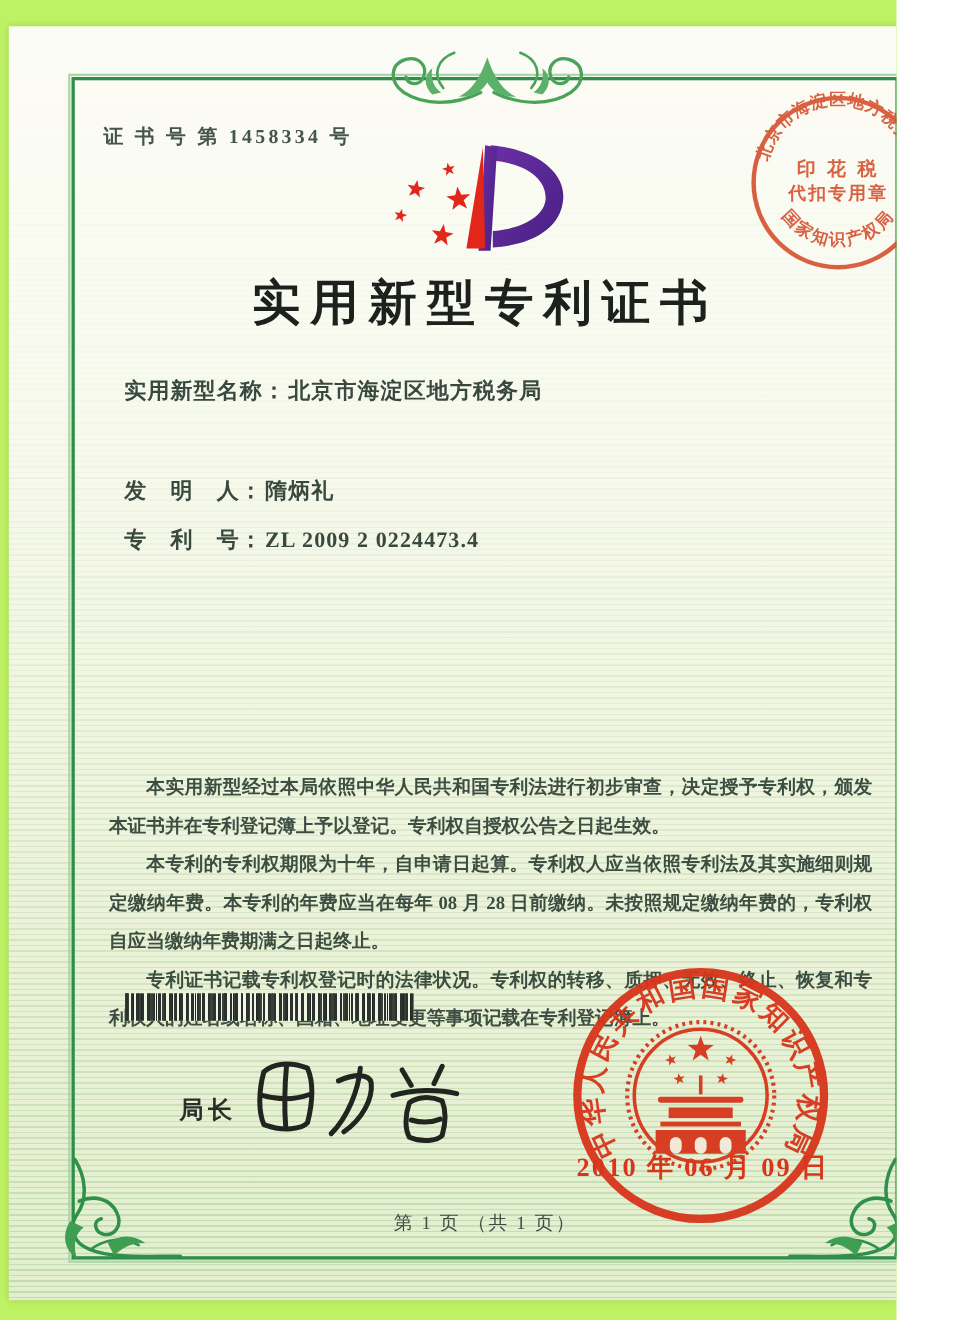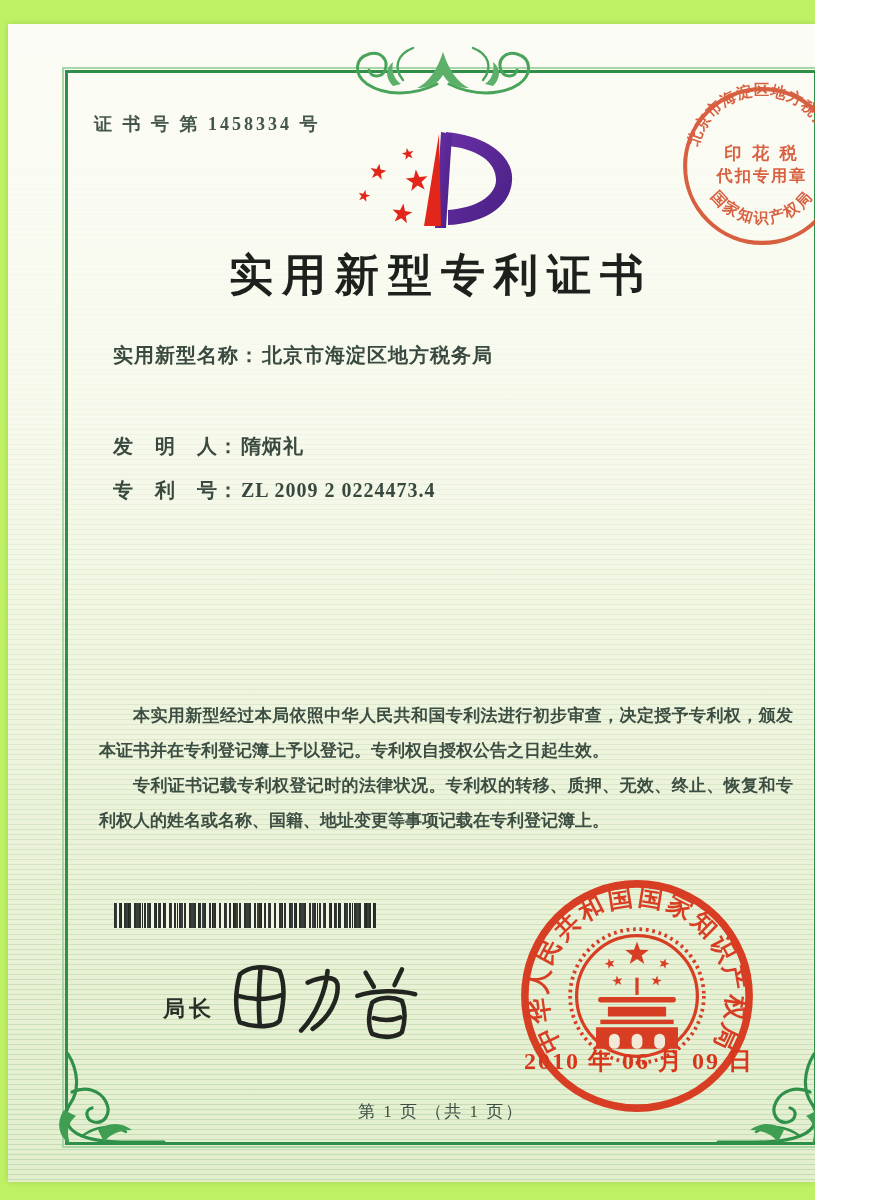--- a/index.html
+++ b/index.html
@@ -138,20 +138,21 @@
   </div>
   <div class="field" style="top:433px;text-align:right;">
     <span class="lbl">发　明　人：</span><span class="val">隋炳礼</span>
   </div>
   <div class="field" style="top:477px;text-align:center;">
     <span class="lbl">专　利　号：</span><span class="val">ZL 2009 2 0224473.4</span>
   </div>
 
   <div class="body-text">
     <p>本实用新型经过本局依照中华人民共和国专利法进行初步审查，决定授予专利权，颁发本证书并在专利登记簿上予以登记。专利权自授权公告之日起生效。</p>
+    <p>本专利的专利权期限为十年，自申请日起算。专利权人应当依照专利法及其实施细则规定缴纳年费。本专利的年费应当在每年 08 月 28 日前缴纳。未按照规定缴纳年费的，专利权自应当缴纳年费期满之日起终止。</p>
     <p>专利证书记载专利权登记时的法律状况。专利权的转移、质押、无效、终止、恢复和专利权人的姓名或名称、国籍、地址变更等事项记载在专利登记簿上。</p>
   </div>
 
   <div class="barcode"></div>
 
   <div class="sig-label">局长</div>
   <svg class="signature" width="215" height="105" viewBox="0 0 260 120" title="田力普">
     <g fill="none" stroke="#22251f" stroke-width="5.5" stroke-linecap="round" stroke-linejoin="round">
 
       <path d="M18,32 C12,54 12,76 18,90 C40,98 60,95 66,88 C72,64 72,42 66,28 C46,20 28,23 18,32 Z"></path>

